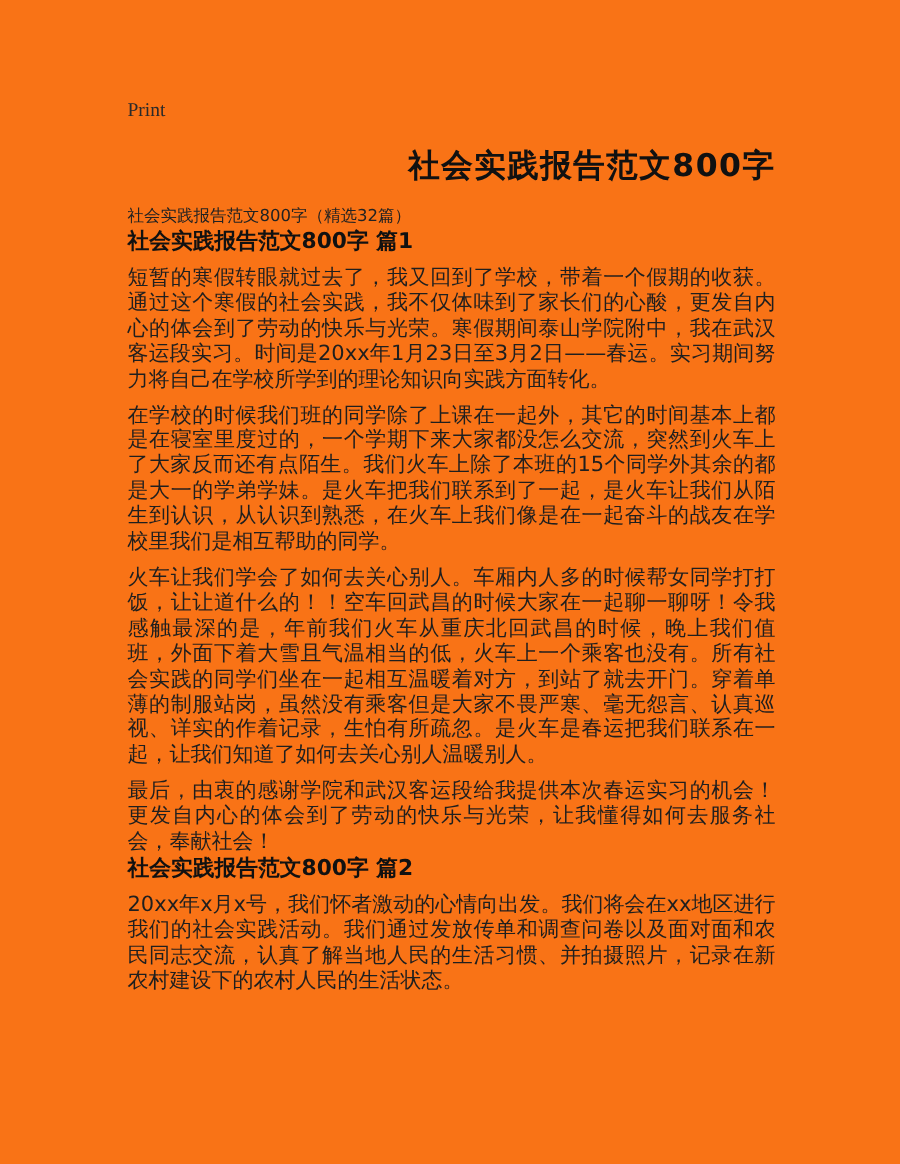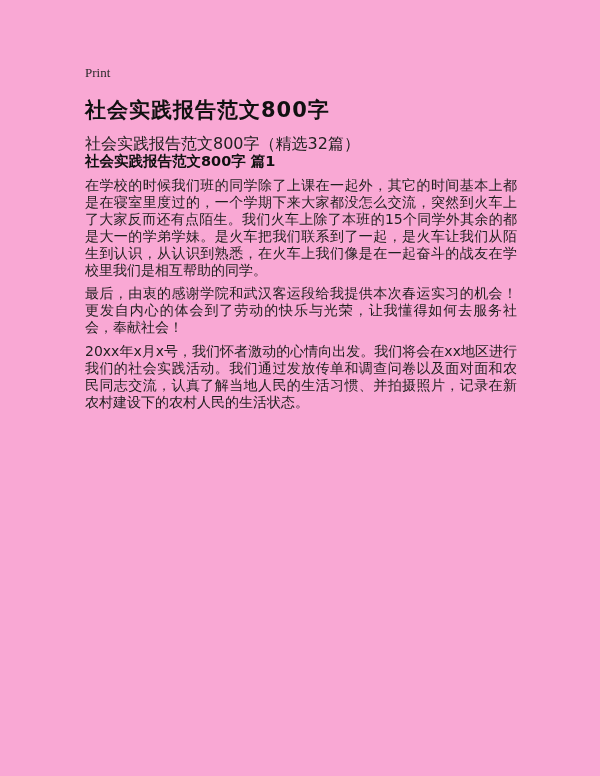--- a/index.html
+++ b/index.html
@@ -11,44 +11,44 @@
     width: 600px;
     height: 776px;
     overflow: hidden;
     font-family: "DejaVu Sans", sans-serif;
     color: #1f1f1f;
   }
   .page {
     position: relative;
     width: 600px;
     height: 776px;
-    background: #f9a8d4;
+    background: #f97316;
     box-sizing: border-box;
     padding: 62px 83px 0 85px;
   }
   .print-label {
     font-family: "Liberation Serif", "DejaVu Serif", serif;
     font-size: 13px;
     line-height: 15px;
     color: #2a2a2a;
     display: inline-block;
     cursor: pointer;
   }
   .doc-title {
     margin-top: 17px;
-    text-align: left;
+    text-align: right;
     font-size: 21px;
     line-height: 25px;
     font-weight: bold;
     color: #111111;
     letter-spacing: 1px;
   }
   .doc-subtitle {
     margin-top: 12px;
-    font-size: 16px;
+    font-size: 11px;
     line-height: 17px;
     color: #222222;
   }
   .section-heading {
     margin-top: 0;
     font-size: 14.5px;
     line-height: 18px;
     font-weight: bold;
     color: #111111;
   }
@@ -69,22 +69,25 @@
 
   <span class="print-label">Print</span>
 
   <h1 class="doc-title" style="margin-bottom:0;">社会实践报告范文800字</h1>
 
   <div class="doc-subtitle">社会实践报告范文800字（精选32篇）</div>
 
   <div>
     <h2 class="section-heading" style="margin-bottom:0;">社会实践报告范文800字 篇1</h2>
 
+    <p class="body-para">短暂的寒假转眼就过去了，我又回到了学校，带着一个假期的收获。通过这个寒假的社会实践，我不仅体味到了家长们的心酸，更发自内心的体会到了劳动的快乐与光荣。寒假期间泰山学院附中，我在武汉客运段实习。时间是20xx年1月23日至3月2日——春运。实习期间努力将自己在学校所学到的理论知识向实践方面转化。</p>
     <p class="body-para">在学校的时候我们班的同学除了上课在一起外，其它的时间基本上都是在寝室里度过的，一个学期下来大家都没怎么交流，突然到火车上了大家反而还有点陌生。我们火车上除了本班的15个同学外其余的都是大一的学弟学妹。是火车把我们联系到了一起，是火车让我们从陌生到认识，从认识到熟悉，在火车上我们像是在一起奋斗的战友在学校里我们是相互帮助的同学。</p>
+    <p class="body-para">火车让我们学会了如何去关心别人。车厢内人多的时候帮女同学打打饭，让让道什么的！！空车回武昌的时候大家在一起聊一聊呀！令我感触最深的是，年前我们火车从重庆北回武昌的时候，晚上我们值班，外面下着大雪且气温相当的低，火车上一个乘客也没有。所有社会实践的同学们坐在一起相互温暖着对方，到站了就去开门。穿着单薄的制服站岗，虽然没有乘客但是大家不畏严寒、毫无怨言、认真巡视、详实的作着记录，生怕有所疏忽。是火车是春运把我们联系在一起，让我们知道了如何去关心别人温暖别人。</p>
     <p class="body-para">最后，由衷的感谢学院和武汉客运段给我提供本次春运实习的机会！更发自内心的体会到了劳动的快乐与光荣，让我懂得如何去服务社会，奉献社会！</p>
   </div>
 
   <div>
+    <h2 class="section-heading" style="margin-bottom:0;">社会实践报告范文800字 篇2</h2>
 
     <p class="body-para">20xx年x月x号，我们怀者激动的心情向出发。我们将会在xx地区进行我们的社会实践活动。我们通过发放传单和调查问卷以及面对面和农民同志交流，认真了解当地人民的生活习惯、并拍摄照片，记录在新农村建设下的农村人民的生活状态。</p>
   </div>
 
 </div>
 
 </body></html>

